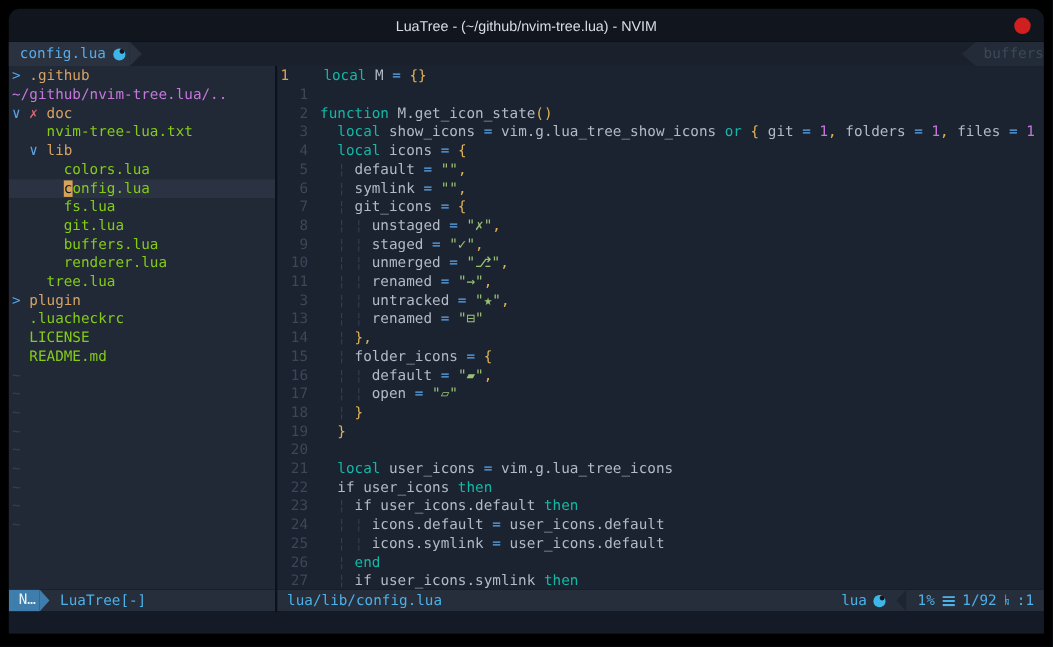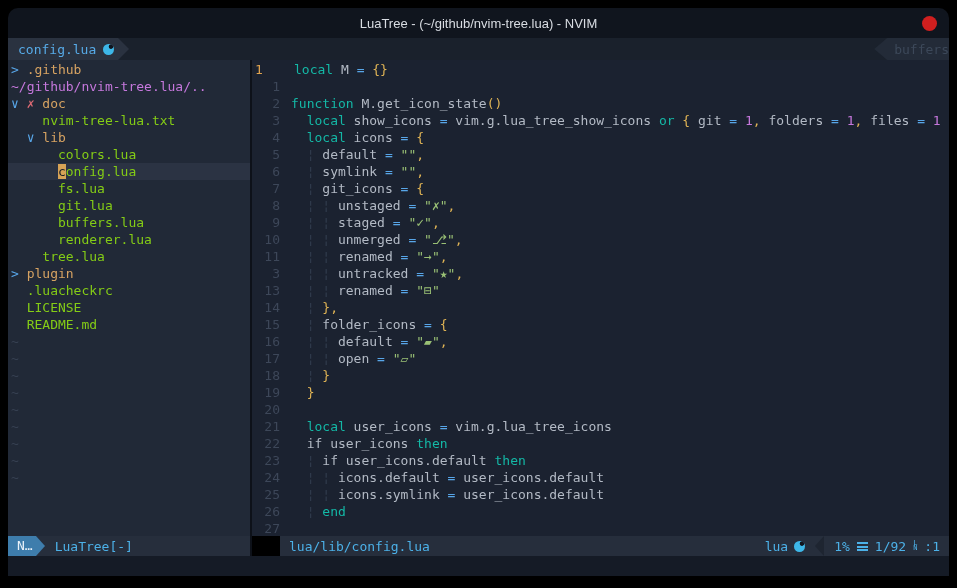--- a/index.html
+++ b/index.html
@@ -45,21 +45,21 @@
   .kw{color:#14b8a6;} .pl{color:#b3bac5;} .op{color:#58a6e8;}
   .br{color:#e0b455;} .num{color:#c678dd;} .str{color:#9ac175;} .gd{color:#323d4e;}
 
   
   .statusline{height:20px;flex:0 0 20px;display:flex;font-size:13px;}
   .sl-left{width:242px;flex:0 0 242px;background:#262e3c;display:flex;align-items:center;overflow:hidden;}
   .mode-chip{background:#3e7dac;color:#eaf3fa;height:20px;line-height:20px;padding:0 3px 0 9px;}
   .mode-arrow{width:0;height:0;border-top:10px solid transparent;border-bottom:10px solid transparent;border-left:9px solid #3e7dac;}
   .sl-fileleft{color:#4cb1e8;margin-left:10px;white-space:pre;}
   .sl-gap{width:2px;flex:0 0 2px;background:#0d1119;}
-  .sl-right{flex:1;background:#262e3c;display:flex;align-items:center;color:#4cb1e8;overflow:hidden;margin-left:28px;}
+  .sl-right{flex:1;background:#262e3c;display:flex;align-items:center;color:#4cb1e8;overflow:hidden;}
   .sl-path{margin-left:9px;white-space:pre;}
   .sl-spacer{flex:1;}
   .sl-ft{display:flex;align-items:center;gap:6px;margin-right:10px;}
   .sl-chevL{width:0;height:0;border-top:10px solid transparent;border-bottom:10px solid transparent;border-right:9px solid #1e2531;margin-right:10px;}
   .sl-stats{display:flex;align-items:center;gap:7px;padding-right:9px;}
   .menu-icon{display:inline-block;width:11px;height:9px;
              background:linear-gradient(to bottom,#4cb1e8 0 2px,transparent 2px 3.5px,#4cb1e8 3.5px 5.5px,transparent 5.5px 7px,#4cb1e8 7px 9px);}
   .ln-icon{display:inline-flex;flex-direction:column;justify-content:center;line-height:5px;font-size:7px;color:#4cb1e8;}
   .sl-col{white-space:pre;}
 
@@ -137,21 +137,21 @@
         <div class="codeline"><span class="lnum">17</span><span class="codetext"><span class="pl">  </span><span class="gd">¦</span><span class="pl"> </span><span class="gd">¦</span><span class="pl"> open </span><span class="op">=</span><span class="pl"> </span><span class="str">"▱"</span></span></div>
         <div class="codeline"><span class="lnum">18</span><span class="codetext"><span class="pl">  </span><span class="gd">¦</span><span class="pl"> </span><span class="br">}</span></span></div>
         <div class="codeline"><span class="lnum">19</span><span class="codetext"><span class="pl">  </span><span class="br">}</span></span></div>
         <div class="codeline"><span class="lnum">20</span><span class="codetext"></span></div>
         <div class="codeline"><span class="lnum">21</span><span class="codetext"><span class="pl">  </span><span class="kw">local</span><span class="pl"> user_icons </span><span class="op">=</span><span class="pl"> vim.g.lua_tree_icons</span></span></div>
         <div class="codeline"><span class="lnum">22</span><span class="codetext"><span class="pl">  if user_icons </span><span class="kw">then</span></span></div>
         <div class="codeline"><span class="lnum">23</span><span class="codetext"><span class="pl">  </span><span class="gd">¦</span><span class="pl"> if user_icons.default </span><span class="kw">then</span></span></div>
         <div class="codeline"><span class="lnum">24</span><span class="codetext"><span class="pl">  </span><span class="gd">¦</span><span class="pl"> </span><span class="gd">¦</span><span class="pl"> icons.default </span><span class="op">=</span><span class="pl"> user_icons.default</span></span></div>
         <div class="codeline"><span class="lnum">25</span><span class="codetext"><span class="pl">  </span><span class="gd">¦</span><span class="pl"> </span><span class="gd">¦</span><span class="pl"> icons.symlink </span><span class="op">=</span><span class="pl"> user_icons.default</span></span></div>
         <div class="codeline"><span class="lnum">26</span><span class="codetext"><span class="pl">  </span><span class="gd">¦</span><span class="pl"> </span><span class="kw">end</span></span></div>
-        <div class="codeline"><span class="lnum">27</span></div>
+        <div class="codeline"><span class="lnum">27</span><span class="codetext"><span class="pl">  </span><span class="gd">¦</span><span class="pl"> if user_icons.symlink </span><span class="kw">then</span></span></div>
       </div>
   </div>
 
   <div class="statusline">
     <div class="sl-left">
       <span class="mode-chip">N…</span>
       <span class="mode-arrow"></span>
       <span class="sl-fileleft">LuaTree[-]</span>
     </div>
     <div class="sl-gap"></div>

